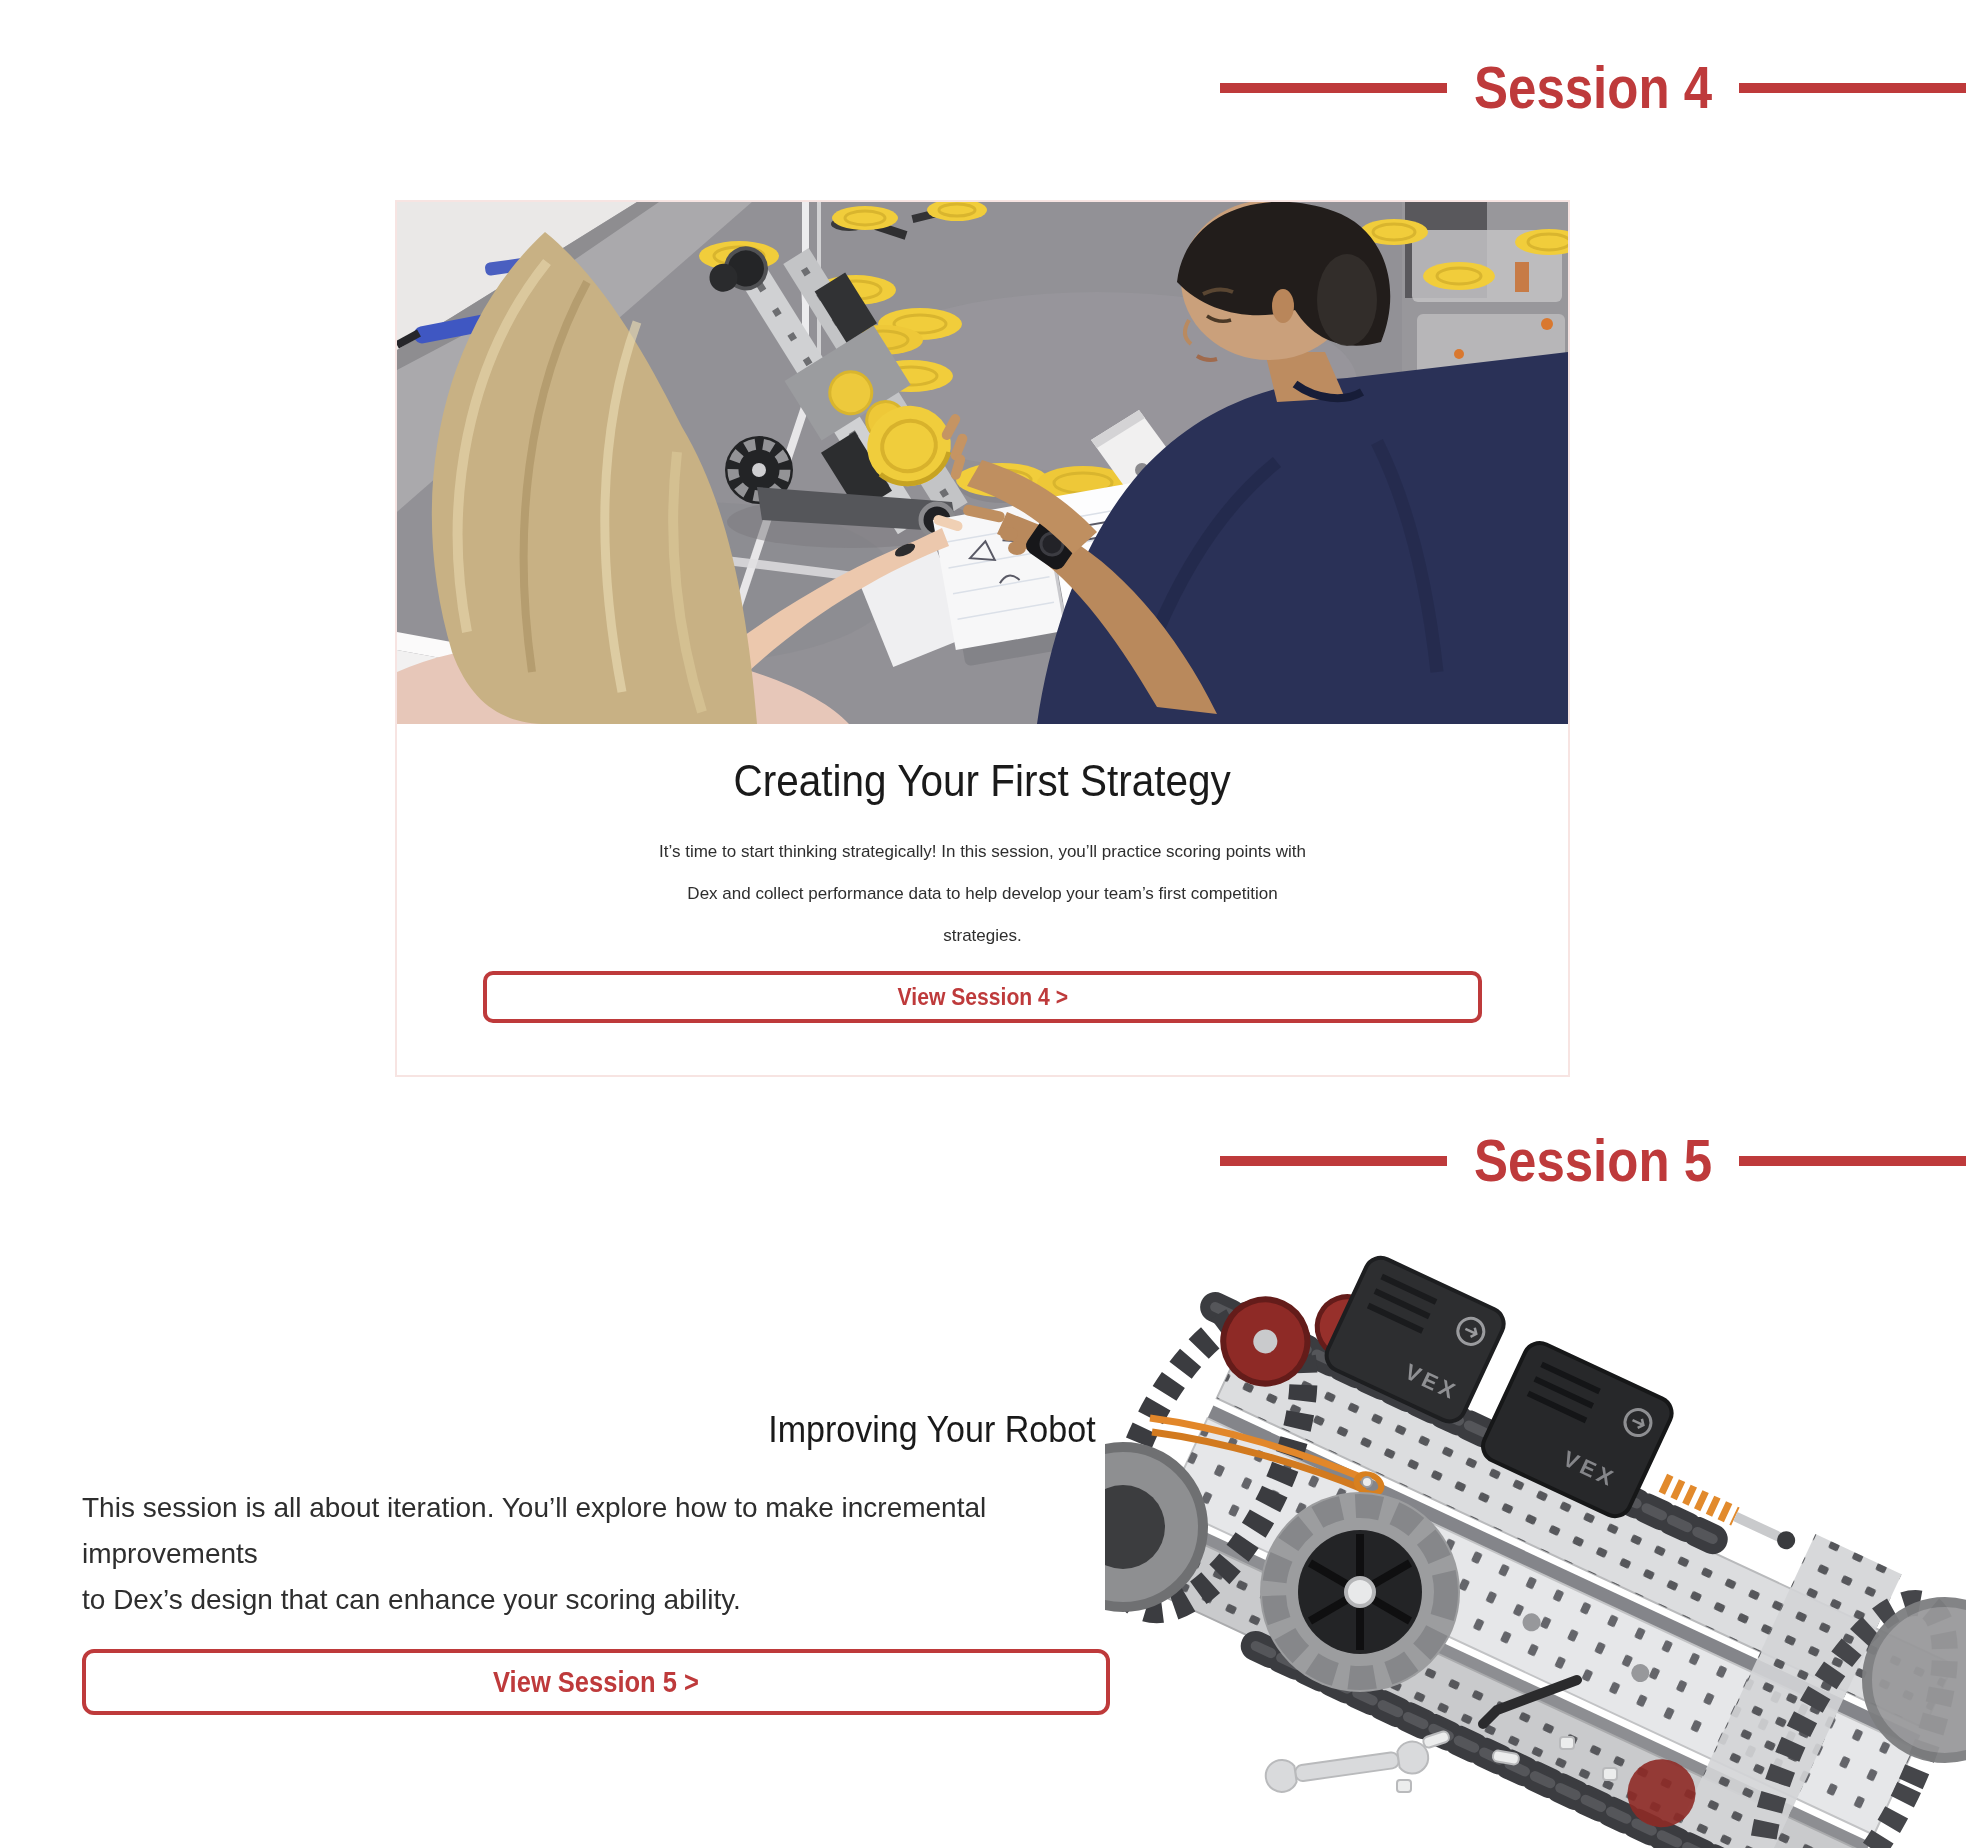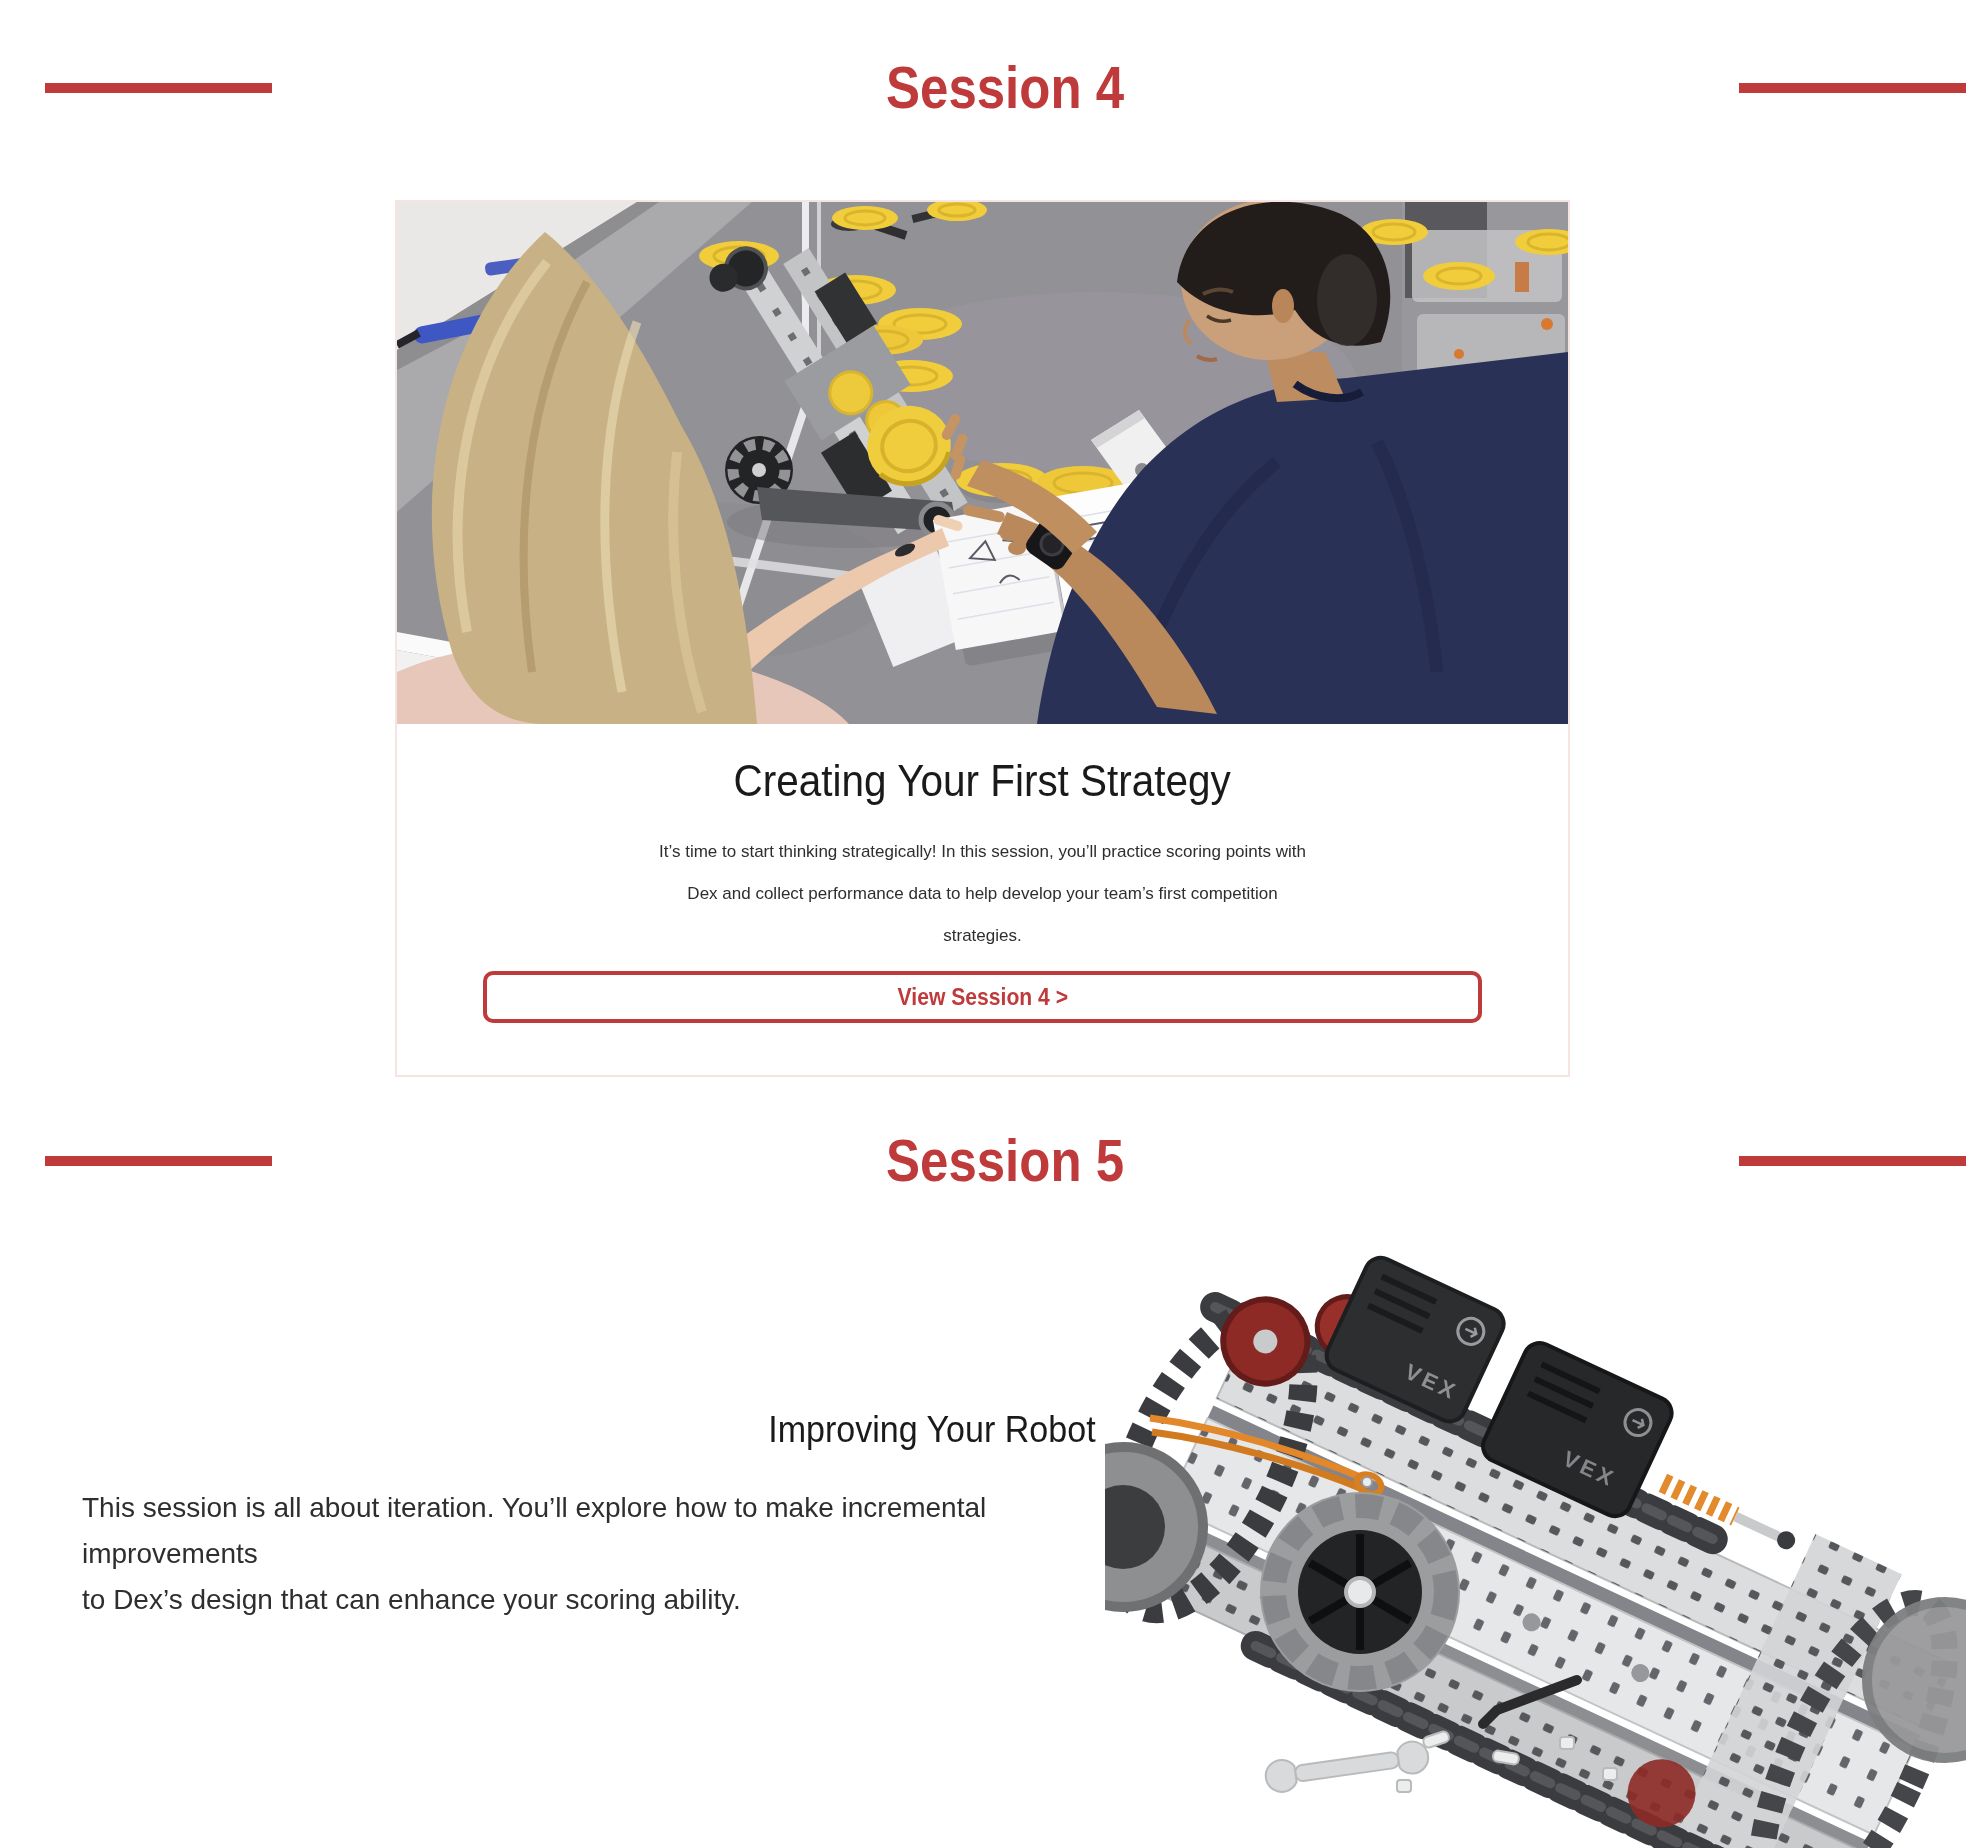--- a/index.html
+++ b/index.html
@@ -12,21 +12,21 @@
   *{box-sizing:border-box;}
   html,body{margin:0;padding:0;}
   body{
     width:1966px;height:1848px;position:relative;overflow:hidden;
     background:var(--page_bg);
     font-family:"Liberation Sans","DejaVu Sans",sans-serif;
   }
   
   .session-header{
     position:absolute;left:0;width:100%;height:72px;
-    display:flex;align-items:center;justify-content:space-between;gap:19px;padding-left:45px;
+    display:flex;align-items:center;justify-content:flex-end;gap:6px;padding-left:45px;
   }
   .session-header .rule{
     width:227px;height:10px;background:var(--accent);flex:0 0 auto;
   }
   .session-header .hdr-text{
     display:inline-block;
     font-size:60px;font-weight:700;color:var(--accent);
     letter-spacing:0;line-height:72px;white-space:nowrap;
     transform:scaleX(.85);transform-origin:center;
   }
@@ -260,20 +260,23 @@
 <div class="session-header" id="s5-header">
   <span class="rule"></span>
   <span class="hdr-text">Session 5</span>
   <span class="rule"></span>
 </div>
 
 <div class="s5-left">
   <h2 class="s5-title"><span class="cond">Improving Your Robot</span></h2>
   <p class="s5-desc">This session is all about iteration. You’ll explore how to make incremental improvements
 to Dex’s design that can enhance your scoring ability.</p>
+  <button class="view-btn" id="s5-button">
+    <span class="btn-text">View Session 5 &gt;</span>
+  </button>
 </div>
 
 <div class="s5-image">
 
   <svg viewBox="0 0 861 616" aria-hidden="true">
     <defs>
       <pattern id="rholes" width="26" height="26" patternUnits="userSpaceOnUse">
         <rect width="26" height="26" fill="none"></rect>
         <rect x="7" y="7" width="10" height="8" rx="2" fill="#56575b"></rect>
       </pattern>

